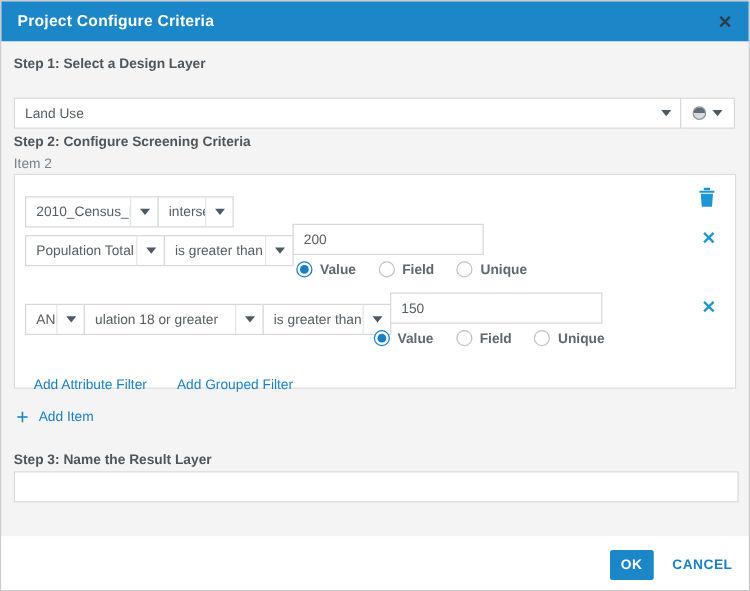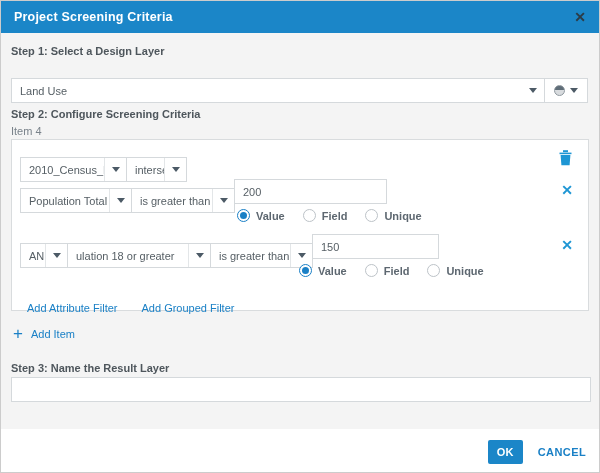--- a/index.html
+++ b/index.html
@@ -85,40 +85,40 @@
     font-family:"Liberation Sans", sans-serif; letter-spacing:.3px;
   }
   .cancel-link { color:#1a80c6; font-size:11px; font-weight:600; letter-spacing:.4px; cursor:pointer; }
 </style>
 </head>
 <body>
 
 <div class="dialog">
 
   <div class="header">
-    <span class="header-title">Project Screening Criteria</span>
+    <span class="header-title">Project Configure Criteria</span>
     <span class="close-x">✕</span>
   </div>
 
   <div class="step-label" style="top:44px">Step 1: Select a Design Layer</div>
   <div class="s1-row">
     <div class="sel s1-main">
       <span class="txt">Land Use</span>
       <span class="caret-cell">
           <span class="caret"></span>
         </span>
     </div>
     <div class="sel s1-side">
       <span class="globe"></span>
       <span class="caret"></span>
     </div>
   </div>
 
   <div class="step-label" style="top:107px">Step 2: Configure Screening Criteria</div>
-  <div class="item-label">Item 4</div>
+  <div class="item-label">Item 2</div>
 
   <div class="panel">
 
     <div class="frow" style="top:8px">
       <div class="sel divided" style="width:107px">
         <span class="txt">2010_Census_Blocks</span>
         <span class="caret-cell">
             <span class="caret"></span>
           </span>
       </div>
@@ -183,21 +183,21 @@
         <span class="caret-cell">
             <span class="caret"></span>
           </span>
       </div>
       <div class="sel divided" style="width:103px">
         <span class="txt">is greater than</span>
         <span class="caret-cell">
             <span class="caret"></span>
           </span>
       </div>
-      <input class="tinput" style="width: 127px;" type="text" value="150">
+      <input class="tinput" style="width: 170px;" type="text" value="150">
     </div>
     <span class="x-btn" style="top:98px">✕</span>
 
     <div class="radio-row" style="left:287px; top:124px">
       <span class="radio-item">
         <span class="radio-dot on"></span>
         <span class="radio-label">Value</span>
       </span>
       <span class="radio-item">
         <span class="radio-dot"></span>

